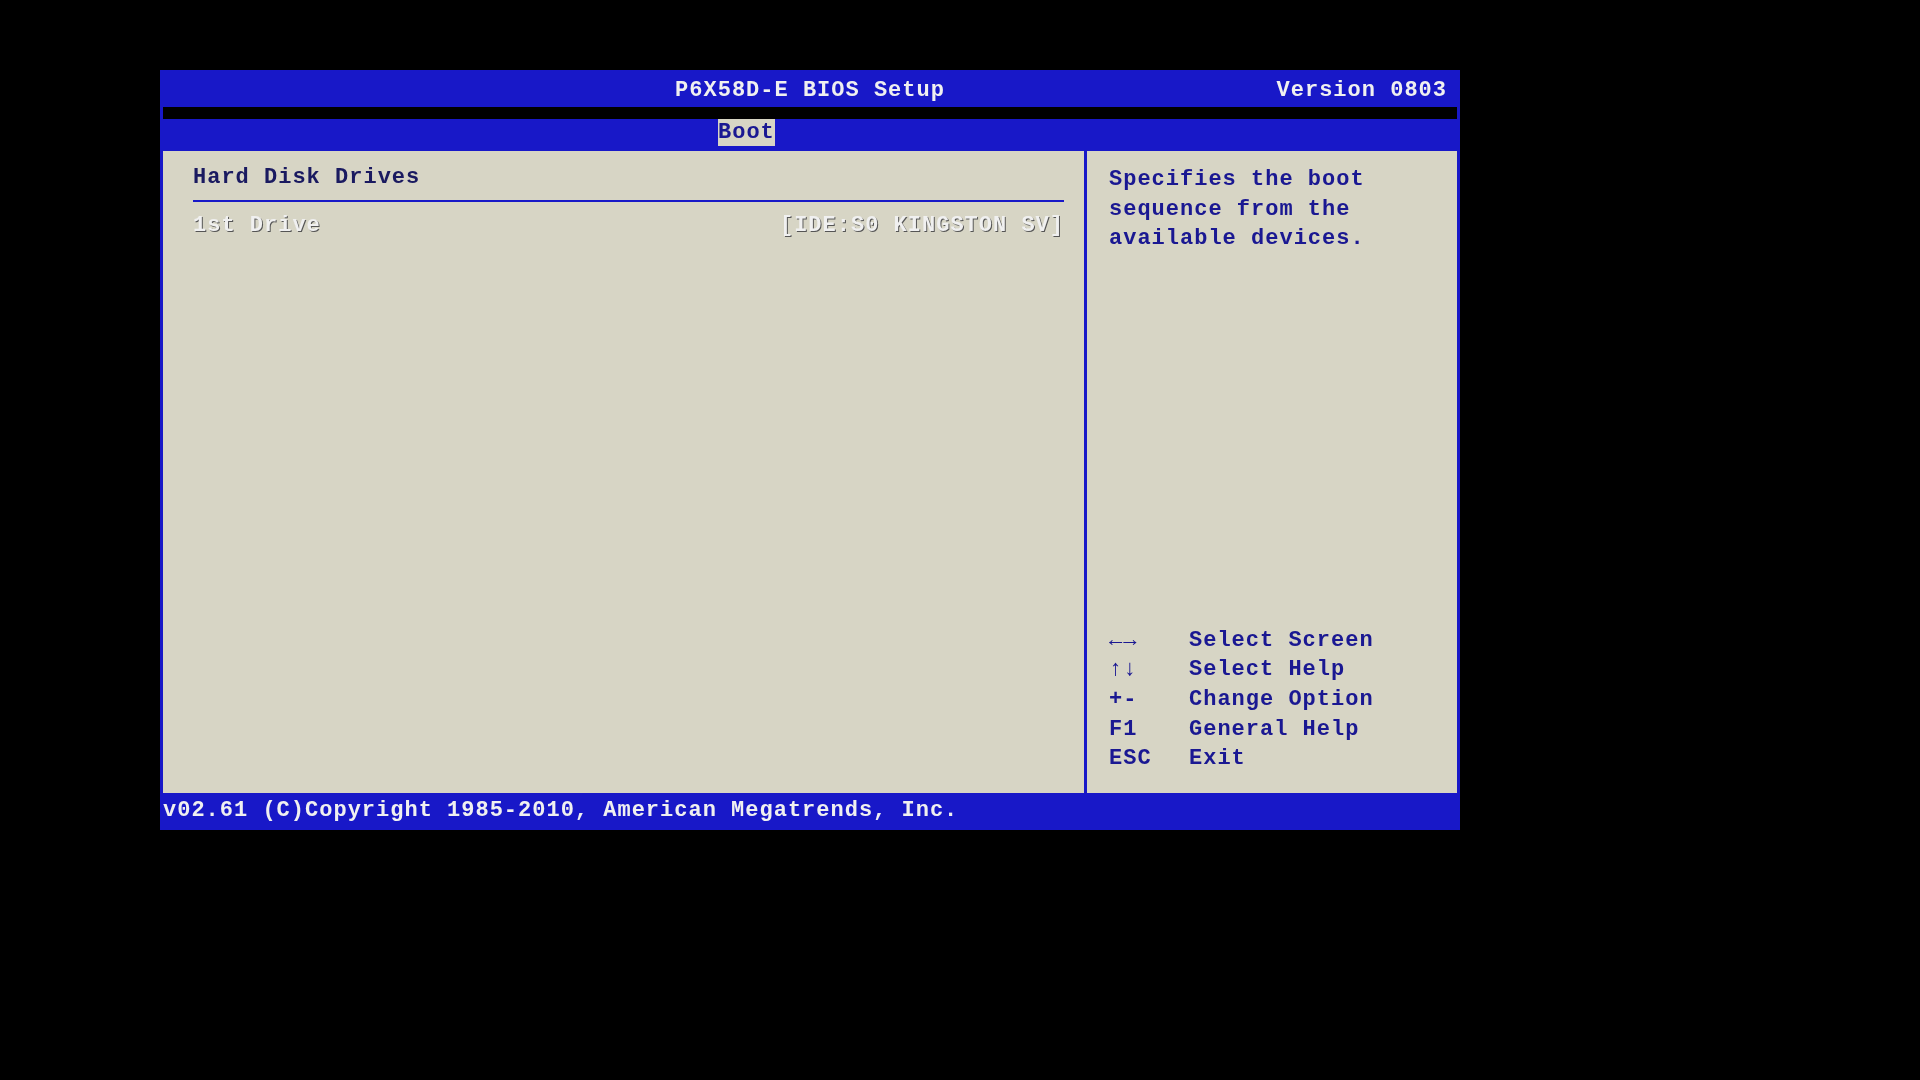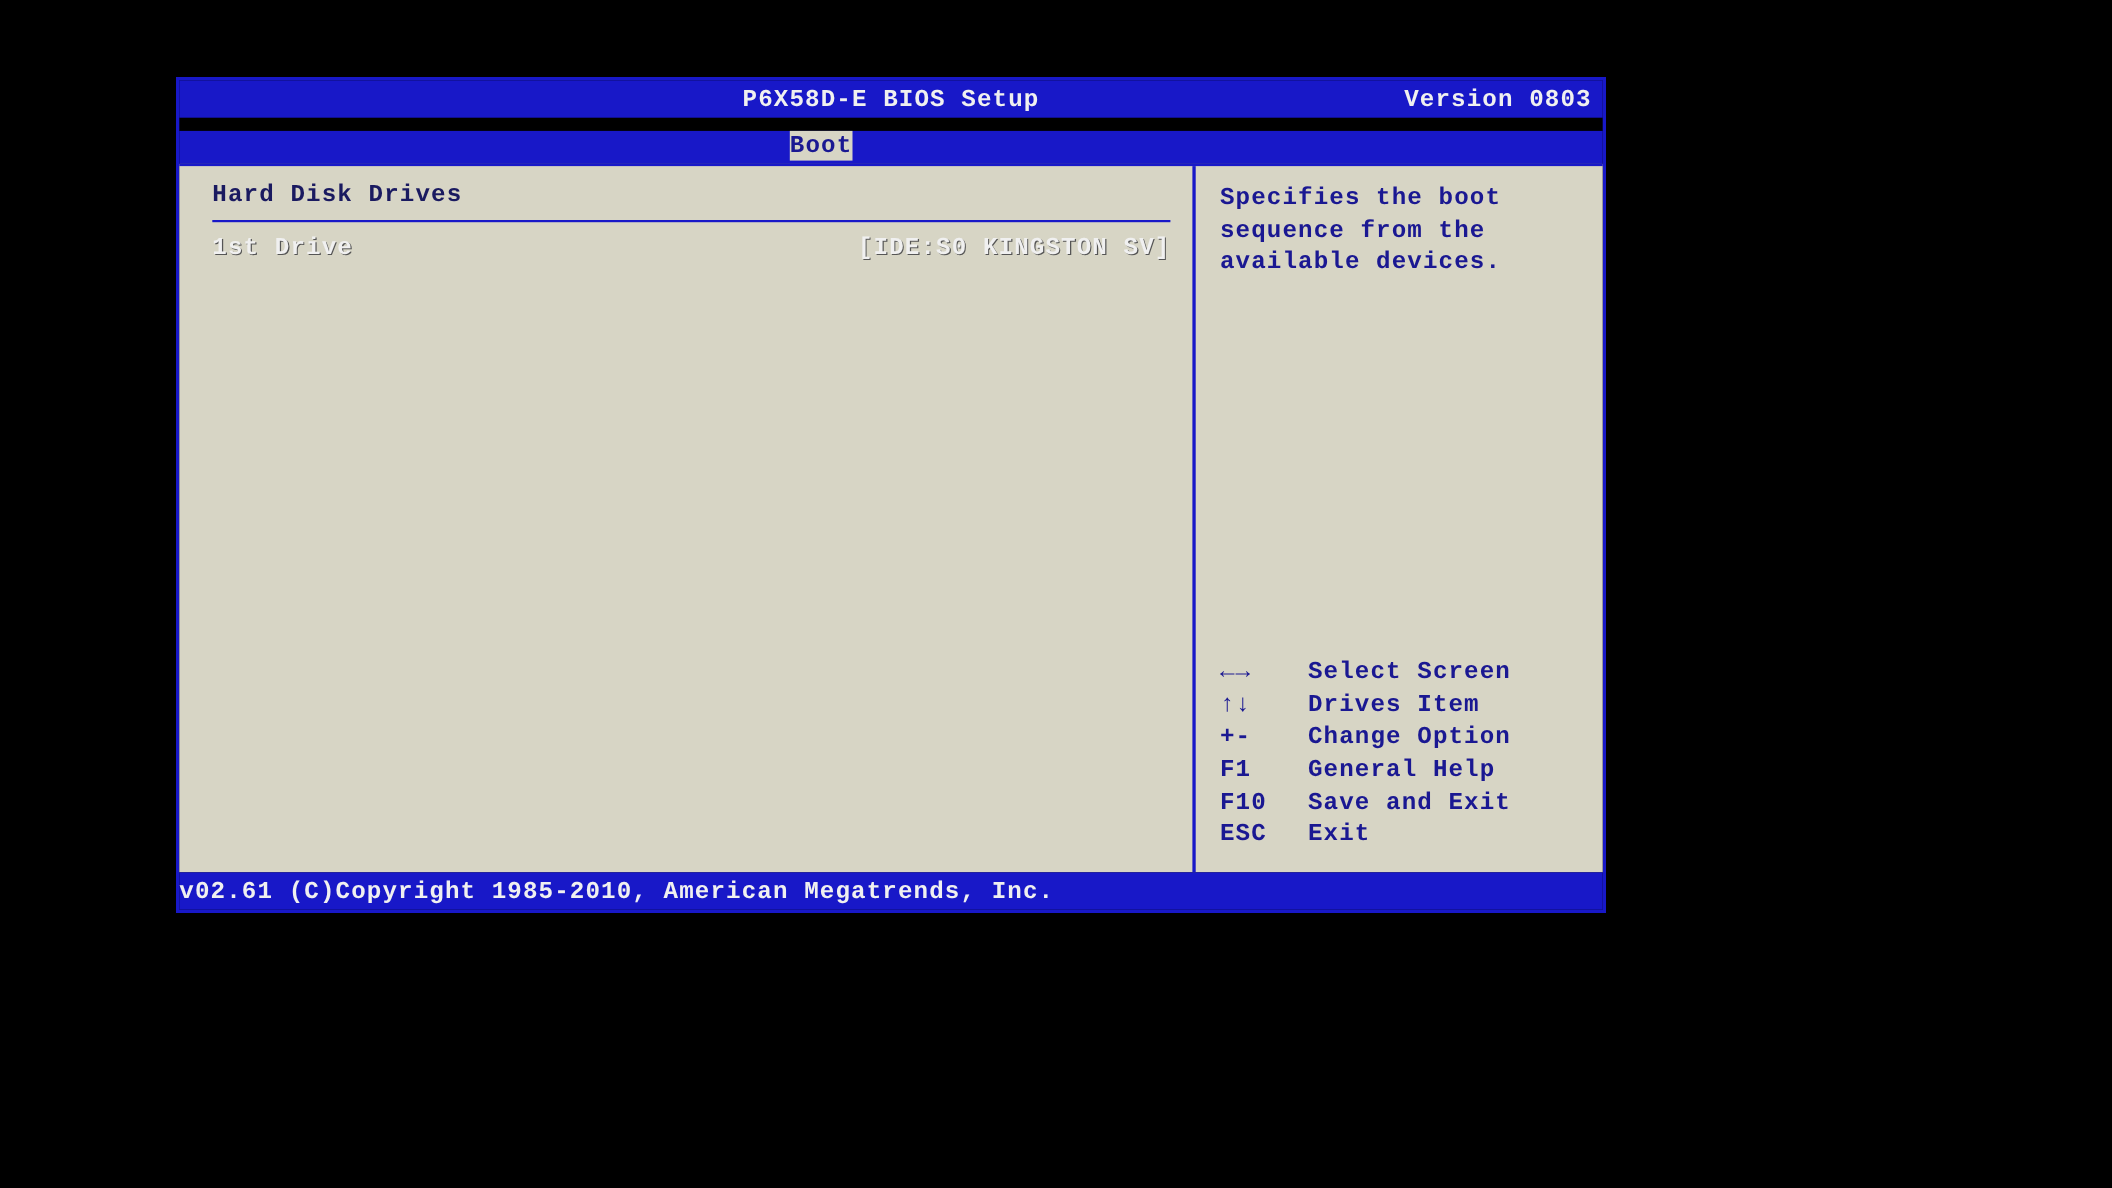--- a/index.html
+++ b/index.html
@@ -143,33 +143,29 @@
 sequence from the
 available devices.</div>
       <div class="help-spacer"></div>
       <div>
         <div class="keyrow">
           <span class="k">←→</span>
           <span class="d">Select Screen</span>
         </div>
         <div class="keyrow">
           <span class="k">↑↓</span>
-          <span class="d">Drives Item</span>
+          <span class="d">Select Help</span>
         </div>
         <div class="keyrow">
           <span class="k">+-</span>
           <span class="d">Change Option</span>
         </div>
         <div class="keyrow">
           <span class="k">F1</span>
           <span class="d">General Help</span>
-        </div>
-        <div class="keyrow">
-          <span class="k">F10</span>
-          <span class="d">Save and Exit</span>
         </div>
         <div class="keyrow">
           <span class="k">ESC</span>
           <span class="d">Exit</span>
         </div>
       </div>
     </div>
 
   </div>
 

